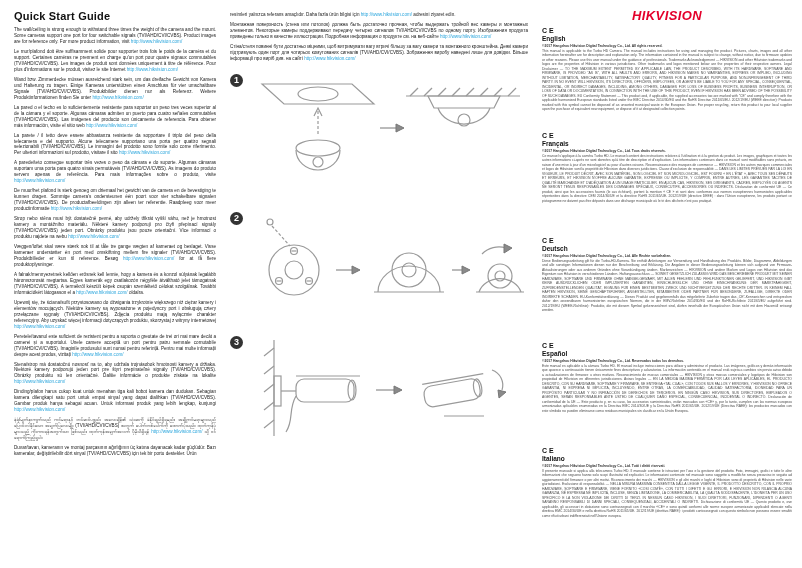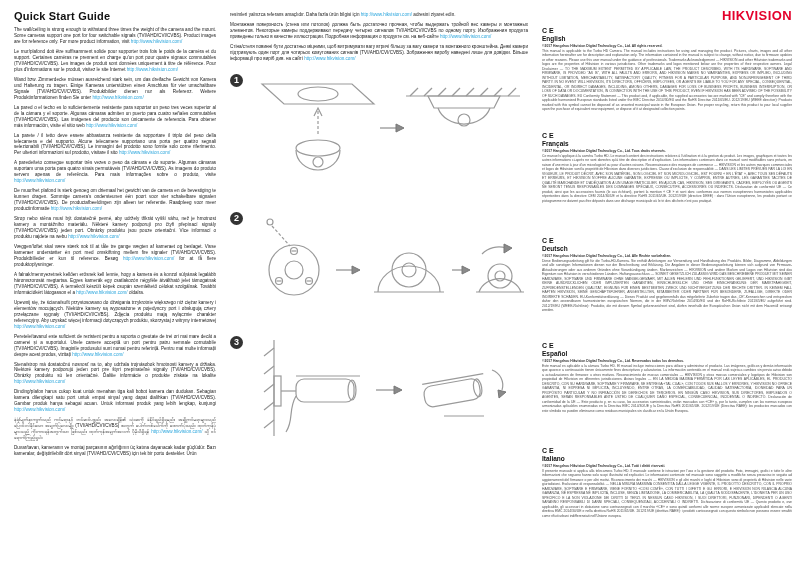--- a/index.html
+++ b/index.html
@@ -36,25 +36,26 @@
     width: 13px; height: 13px; border-radius: 50%;
     background: #333; color: #fff;
     font-size: 9px; font-weight: bold;
     display: flex; align-items: center; justify-content: center;
   }
   .step svg { display: block; }
 
   
   .col-right { position: absolute; left: 542px; top: 8px; width: 250px; }
   .logo {
-    text-align: right;
+    text-align: center;
     font-size: 13px;
     font-weight: bold;
     letter-spacing: 0.4px;
     margin-bottom: 4px;
+    font-style: italic;
   }
   .section { margin-bottom: 5px; min-height: 100px; }
   .ce {
     font-size: 7px; font-weight: bold; letter-spacing: 2px;
     color: #111; margin-bottom: 1px;
   }
   .sec-title { font-size: 6.5px; font-weight: bold; color: #111; margin-bottom: 1.5px; }
   .sec-copy { font-size: 3.4px; font-weight: bold; color: #333; margin-bottom: 1.5px; }
   .sec-body {
     font-size: 3.4px;

